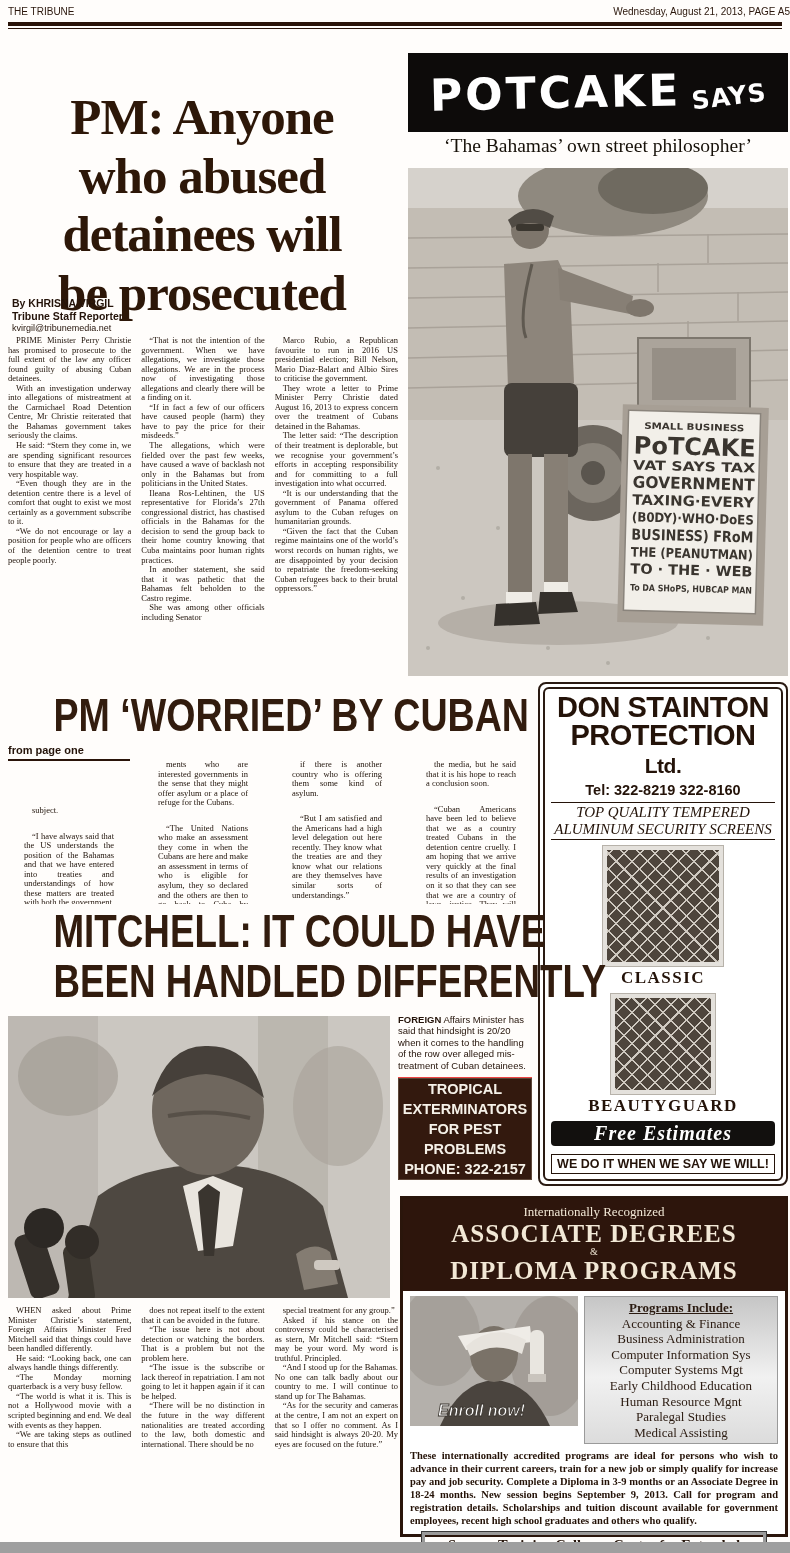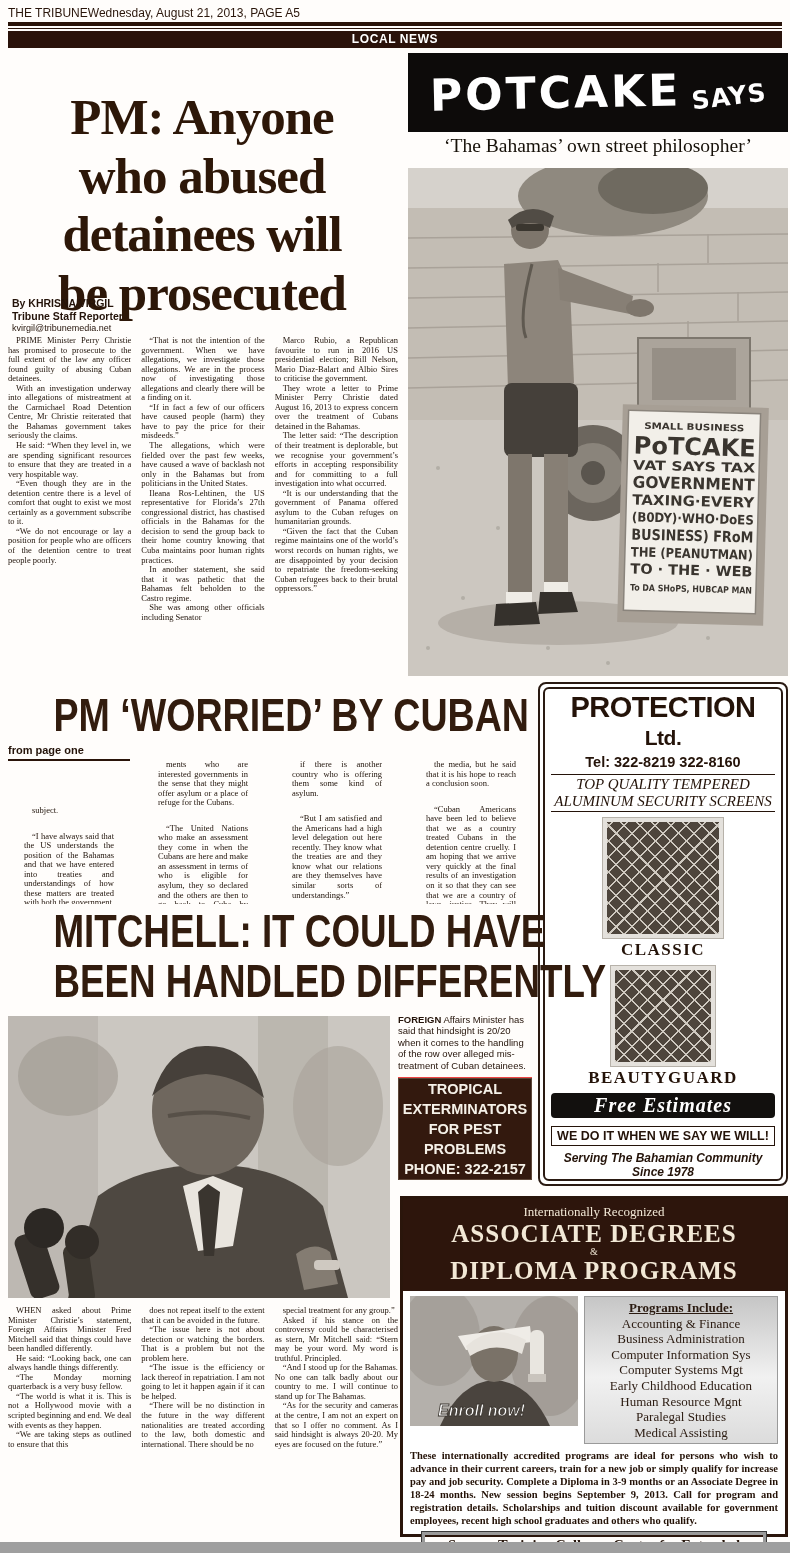--- a/index.html
+++ b/index.html
@@ -3,22 +3,22 @@
 <meta charset="utf-8">
 <style>
   html,body{margin:0;padding:0;background:#e8e6e2;}
   .page{position:relative;width:790px;height:1553px;background:#fffdfb;overflow:hidden;
         font-family:"Liberation Serif",serif;color:#1f1209;}
   .abs{position:absolute;}
   .sans{font-family:"Liberation Sans",sans-serif;}
   .serif{font-family:"Liberation Serif",serif;}
 
   
-  .masthead{left:8px;right:20px;top:6px;display:flex;
-            font-size:12px;color:#2a160b;}
+  .masthead{left:8px;right:0;top:6px;display:flex;justify-content:space-between;
+            font-size:10px;color:#2a160b;}
   .mastrule{left:8px;right:8px;top:22px;height:2px;border-top:4px solid #2a140a;border-bottom:1px solid #2a140a;}
   .banner{left:8px;right:8px;top:31px;height:17px;background:#2a120a;color:#fff;
           font-weight:bold;font-size:12px;text-align:center;line-height:17px;letter-spacing:.6px;}
 
   
   .lead-headline{left:0;top:52px;width:404px;text-align:center;font-weight:bold;
                  font-size:51px;line-height:58.5px;letter-spacing:-1px;color:#2d1708;margin-top:36px;}
 
   
   .potcake-box{left:408px;top:53px;width:380px;height:79px;background:#0d0b0a;
@@ -108,21 +108,20 @@
 </head>
 <body>
 
 <div class="page">
 
   <div class="abs masthead sans">
     <span>THE TRIBUNE</span>
     <span>Wednesday, August 21, 2013, PAGE A5</span>
   </div>
   <div class="abs mastrule"></div>
-  <div class="abs banner sans">LOCAL NEWS</div>
 
   <div class="abs lead-headline serif">
     <div>PM: Anyone</div>
     <div>who abused</div>
     <div>detainees will</div>
     <div>be prosecuted</div>
   </div>
 
   <div class="abs potcake-box">
     <span class="potcake-main">POTCAKE</span>
@@ -204,21 +203,21 @@
   <div class="abs byline">
     <div class="b">By KHRISNA VIRGIL</div>
     <div class="b">Tribune Staff Reporter</div>
     <div class="e">kvirgil@tribunemedia.net</div>
   </div>
 
   <div class="abs acols" style="left:8px;top:336px;width:390px;height:318px;">
     <div class="acol">
         <p>PRIME Minister Perry Christie has promised to prosecute to the full extent of the law any officer found guilty of abusing Cuban detainees.</p>
         <p>With an investigation underway into allegations of mistreatment at the Carmichael Road Detention Centre, Mr Christie reiterated that the Bahamas government takes seriously the claims.</p>
-        <p>He said: “When they level in, we are spending significant resources to ensure that they are  treated in a very hospitable way.</p>
+        <p>He said: “Stern they come in, we are spending significant resources to ensure that they are  treated in a very hospitable way.</p>
         <p>“Even though they are in the detention centre there is a level of comfort that ought to exist we most certainly as a government subscribe to it.</p>
         <p>“We do not encourage or lay a position for people who are officers of the detention centre to treat people poorly.</p>
       </div>
     <div class="acol">
         <p>“That is not the intention of the government. When we have allegations, we investigate those allegations. We are in the process now of investigating those allegations and clearly there will be a finding on it.</p>
         <p>“If in fact a few of our officers have caused people (harm) they have to pay the price for their misdeeds.”</p>
         <p>The allegations, which were fielded over the past few weeks, have caused a wave of backlash not only in the Bahamas but from politicians in the United States.</p>
         <p>Ileana Ros-Lehtinen, the US representative for Florida’s 27th congressional district, has chastised officials in the Bahamas for the decision to send the group back to their home country knowing that Cuba maintains poor human rights practices.</p>
         <p>In another statement, she said that it was pathetic that the Bahamas felt beholden to the Castro regime.</p>
         <p>She was among other officials including Senator</p>
@@ -251,20 +250,21 @@
       <p>Mr Christie added that he was saddened by how the matter had been relayed in</p>
     </div>
   <div class="abs soloCol" style="left:410px;top:744px;width:122px;height:160px;">
       <p>the media, but he said that it is his hope to reach a conclusion soon.</p>
       <p>“Cuban Americans have been led to believe that we as a country treated Cubans in the detention centre cruelly. I am hoping that we arrive very quickly at the final results of an investigation on it so that they can see that we are a country of laws, justice. They will see when justice is done,” Mr Christie said.</p>
     </div>
 
   <div class="abs stainton">
     <div class="stainton-inner">
       <div class="st-name">
+        <div>DON STAINTON</div>
         <div>
           <span>PROTECTION</span>
           <span class="ltd">Ltd.</span>
         </div>
       </div>
       <div class="st-tel">Tel: 322-8219 322-8160</div>
       <div class="st-quality serif">
         <div>TOP QUALITY TEMPERED</div>
         <div>ALUMINUM SECURITY SCREENS</div>
       </div>
@@ -321,21 +321,21 @@
     <div class="acol">
         <p>WHEN asked about Prime Minister Christie’s statement, Foreign Affairs Minister Fred Mitchell said that things could have been handled differently.</p>
         <p>He said: “Looking back, one can always handle things differently.</p>
         <p>“The Monday morning quarterback is a very busy fellow.</p>
         <p>“The world is what it is. This is not a Hollywood movie with a scripted beginning and end. We deal with events as they happen.</p>
         <p>“We are taking steps as outlined to ensure that this</p>
       </div>
     <div class="acol">
         <p>does not repeat itself to the extent that it can be avoided in the future.</p>
         <p>“The issue here is not about detection or watching the borders. That is a problem but not the problem here.</p>
-        <p>“The issue is the efficiency or lack thereof in repatriation. I am not going to let it happen again if it can be helped.</p>
+        <p>“The issue is the subscribe or lack thereof in repatriation. I am not going to let it happen again if it can be helped.</p>
         <p>“There will be no distinction in the future in the way different nationalities are treated according to the law, both domestic and international. There should be no</p>
       </div>
     <div class="acol">
         <p>special treatment for any group.”</p>
         <p>Asked if his stance on the controversy could be characterised as stern, Mr Mitchell said: “Stern may be your word. My word is truthful. Principled.</p>
         <p>“And I stood up for the Bahamas. No one can talk badly about our country to me. I will continue to stand up for The Bahamas.</p>
         <p>“As for the security and cameras at the centre, I am not an expert on that so I offer no comment. As I said hindsight is always 20-20. My eyes are focused on the future.”</p>
       </div>
   </div>
 

